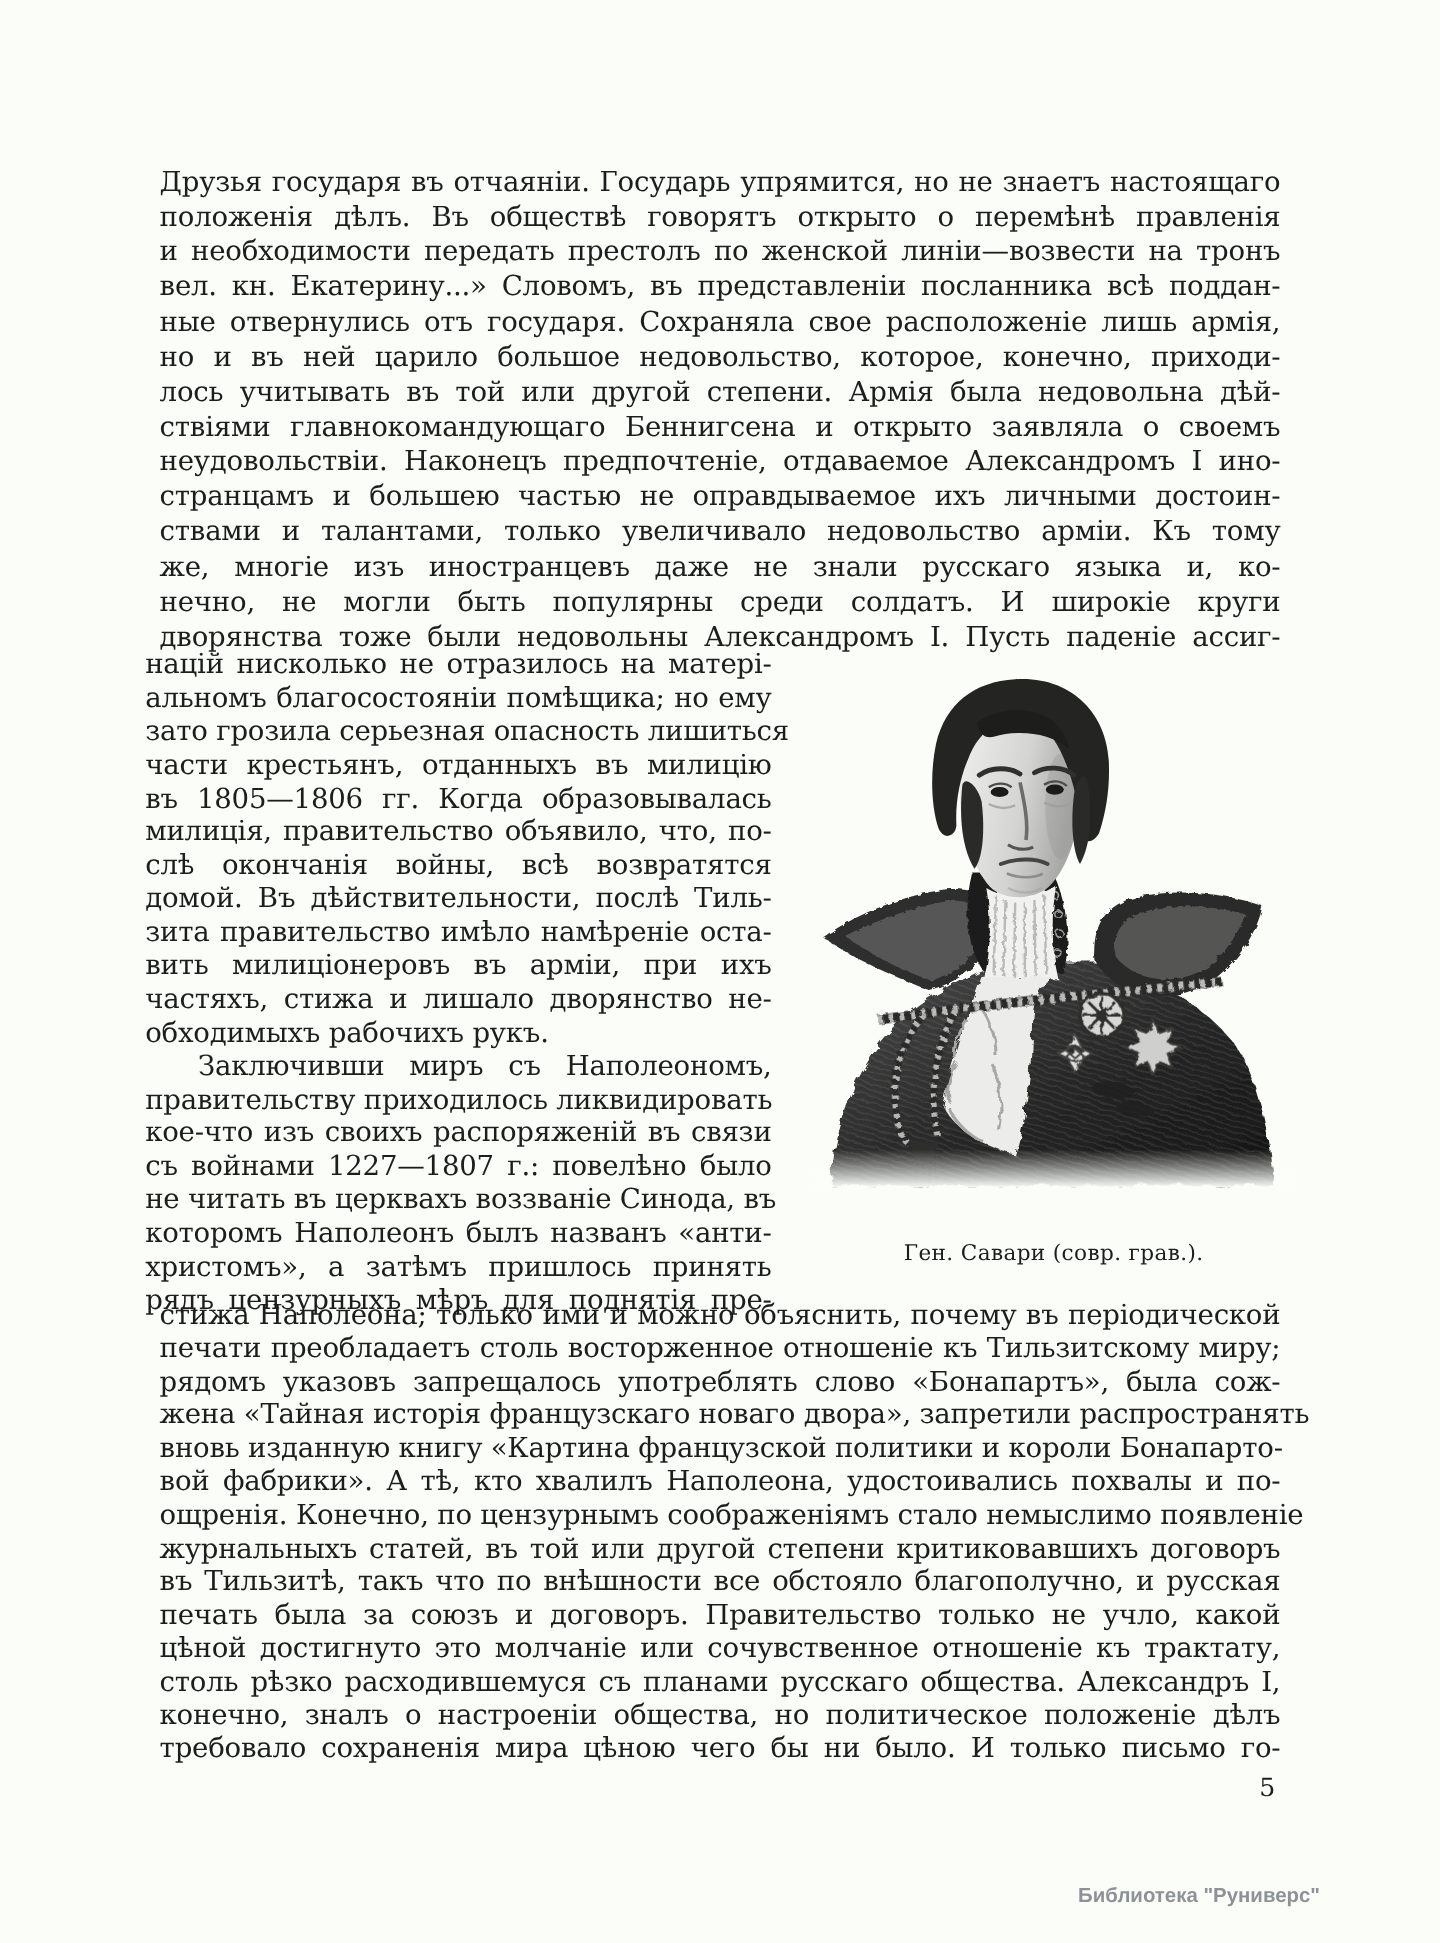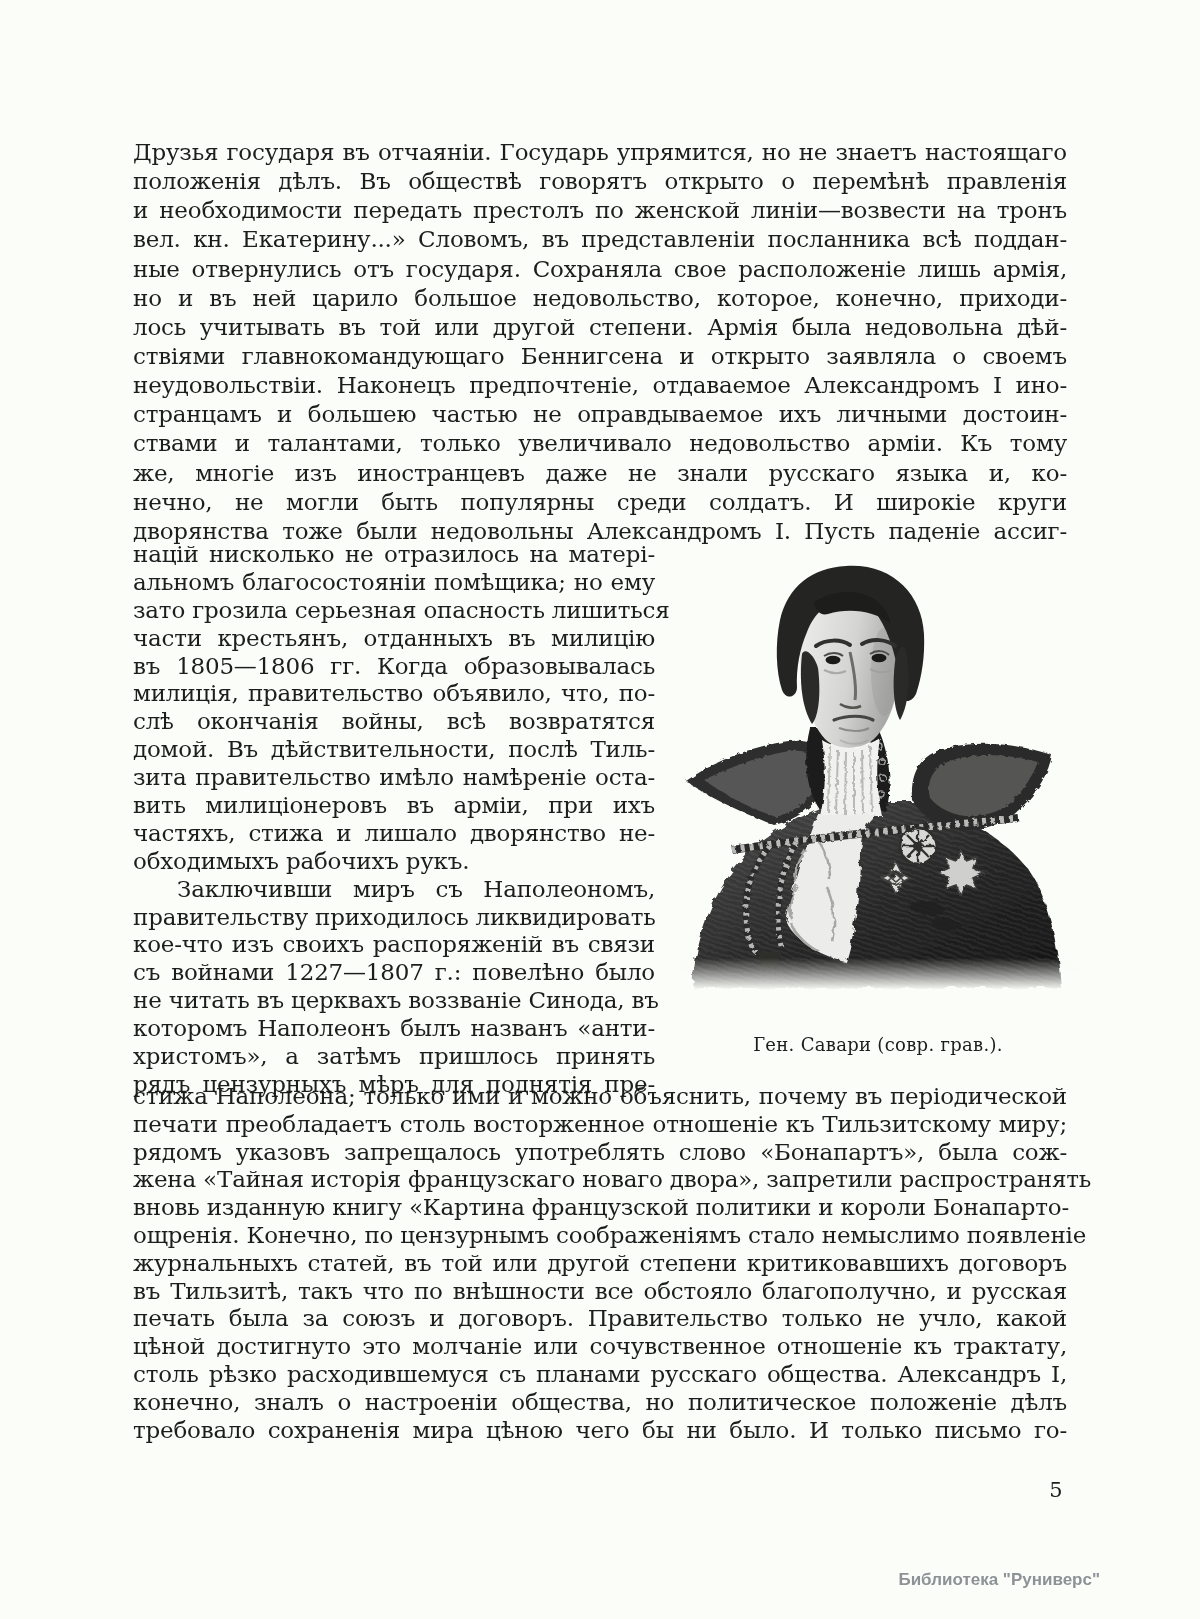--- a/index.html
+++ b/index.html
@@ -16,21 +16,21 @@
     text-align:justify;
     text-align-last:justify;
     text-justify:inter-word;
     white-space:nowrap;
     letter-spacing:-0.2px;
   }
   .ln.end{text-align-last:left;}
   .ln.indent{text-indent:44px;}
   #para-top{left:133px;top:138px;width:934px;font-size:23px;}
   #para-top .ln{height:29.15px;line-height:29.15px;}
-  #col-left{left:133px;top:541px;width:522px;font-size:23px;}
+  #col-left{left:121px;top:541px;width:522px;font-size:23px;}
   #col-left .ln{height:27.9px;line-height:27.9px;}
   #para-bottom{left:133px;top:1083px;width:934px;font-size:23px;}
   #para-bottom .ln{height:27.8px;line-height:27.8px;}
   #portrait{position:absolute;left:678px;top:550px;width:400px;height:440px;}
   #figure-caption{
     position:absolute;left:678px;top:1034px;width:400px;
     text-align:center;font-size:18px;letter-spacing:0.3px;
   }
   #page-number{
     position:absolute;left:1036px;top:1478px;width:40px;
@@ -210,20 +210,21 @@
 </svg>
 
 <div id="figure-caption">Ген. Савари (совр. грав.).</div>
 
 <div id="para-bottom" class="textblock">
     <div class="ln">стижа Наполеона; только ими и можно объяснить, почему въ періодической</div>
     <div class="ln">печати преобладаетъ столь восторженное отношеніе къ Тильзитскому миру;</div>
     <div class="ln">рядомъ указовъ запрещалось употреблять слово «Бонапартъ», была сож-</div>
     <div class="ln">жена «Тайная исторія французскаго новаго двора», запретили распространять</div>
     <div class="ln">вновь изданную книгу «Картина французской политики и короли Бонапарто-</div>
+    <div class="ln">вой фабрики». А тѣ, кто хвалилъ Наполеона, удостоивались похвалы и по-</div>
     <div class="ln">ощренія. Конечно, по цензурнымъ соображеніямъ стало немыслимо появленіе</div>
     <div class="ln">журнальныхъ статей, въ той или другой степени критиковавшихъ договоръ</div>
     <div class="ln">въ Тильзитѣ, такъ что по внѣшности все обстояло благополучно, и русская</div>
     <div class="ln">печать была за союзъ и договоръ. Правительство только не учло, какой</div>
     <div class="ln">цѣной достигнуто это молчаніе или сочувственное отношеніе къ трактату,</div>
     <div class="ln">столь рѣзко расходившемуся съ планами русскаго общества. Александръ I,</div>
     <div class="ln">конечно, зналъ о настроеніи общества, но политическое положеніе дѣлъ</div>
     <div class="ln">требовало сохраненія мира цѣною чего бы ни было. И только письмо го-</div>
   </div>
 

